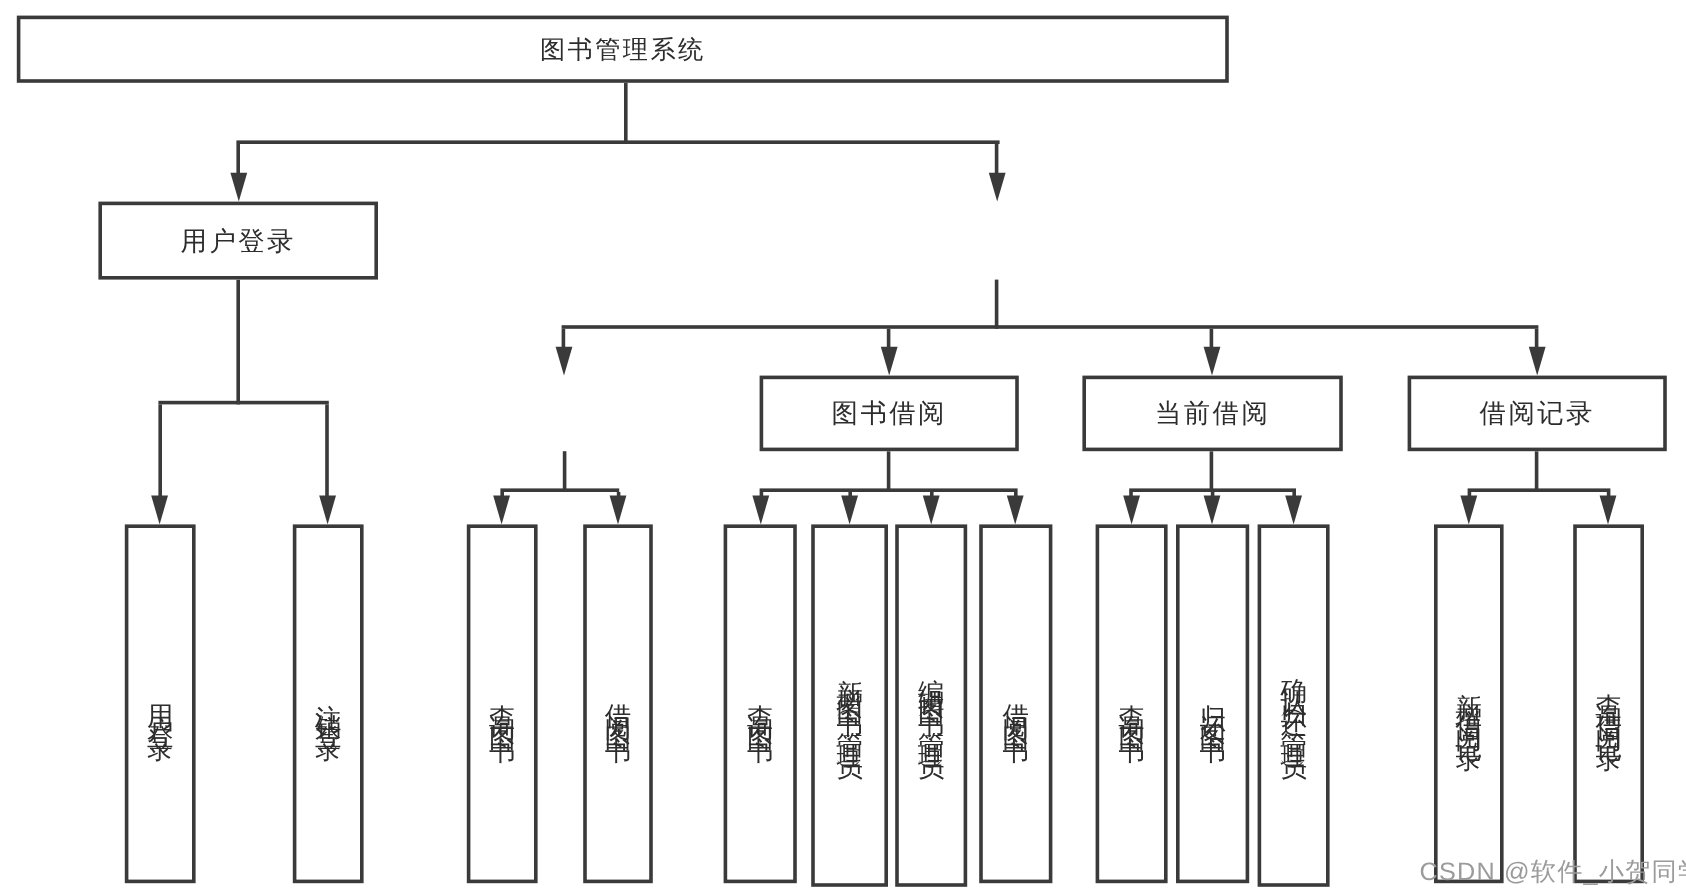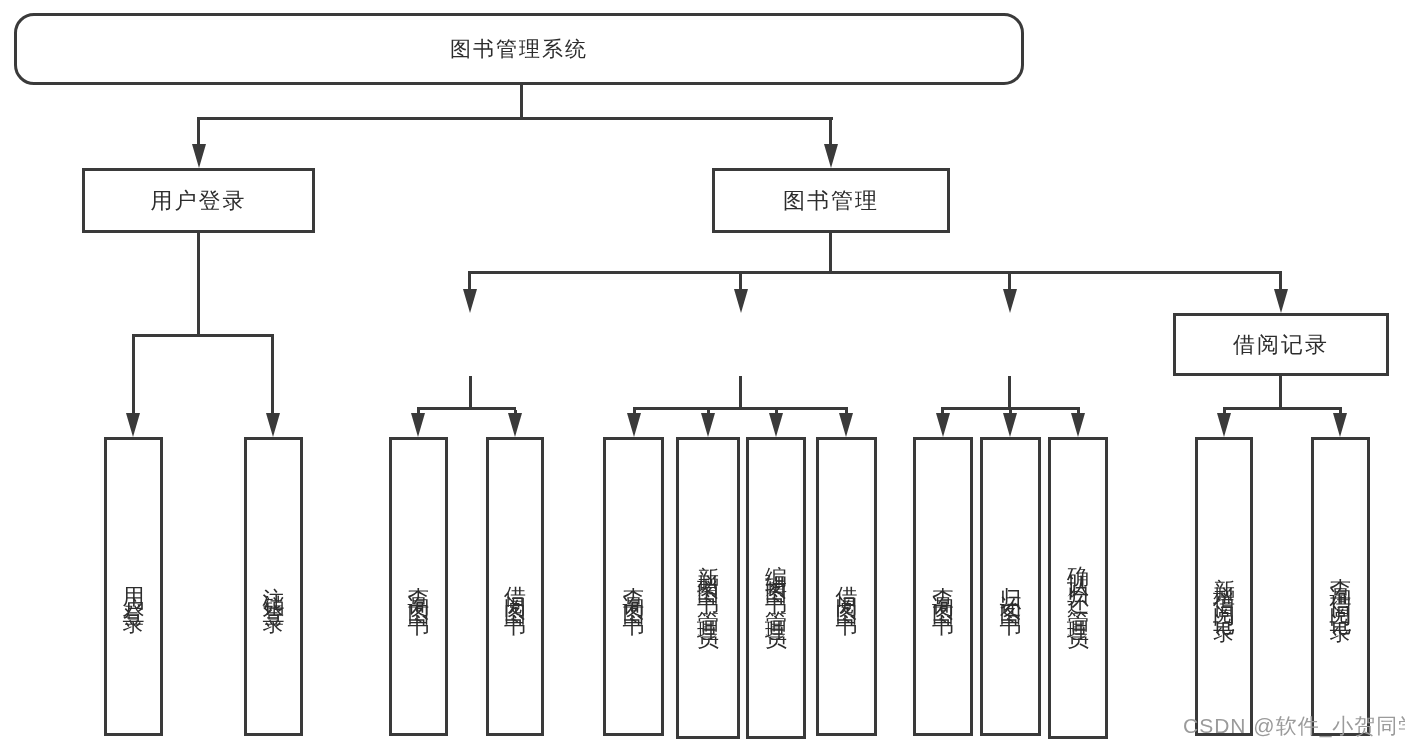--- a/index.html
+++ b/index.html
@@ -47,56 +47,59 @@
     letter-spacing:1px;
     white-space:nowrap;
     z-index:5;
   }
 </style>
 </head>
 <body>
 
 <div class="canvas">
 
-  <div class="bx lvl1" style="left:14px;top:13px;width:1010px;height:72px;border-radius:20px;">
+  <div class="bx lvl1" style="left:14px;top:13px;width:1010px;height:56px;">
     <span>图书管理系统</span>
   </div>
 
   <div class="vl" style="left:520px;top:69px;height:51px;"></div>
   <div class="hl" style="left:197px;top:117px;width:636px;"></div>
   <div class="vl" style="left:197px;top:120px;height:28px;"></div>
   <div class="ar" style="left:192px;top:144px;"></div>
   <div class="vl" style="left:829px;top:120px;height:28px;"></div>
   <div class="ar" style="left:824px;top:144px;"></div>
 
   <div class="bx" style="left:82px;top:168px;width:233px;height:65px;">
     <span>用户登录</span>
-  </div>
-  <div class="bx" style="left:712px;top:168px;width:238px;height:65px;">
-    <span>图书管理</span>
   </div>
 
   <div class="vl" style="left:197px;top:233px;height:104px;"></div>
   <div class="hl" style="left:132px;top:334px;width:142px;"></div>
   <div class="vl" style="left:132px;top:337px;height:83px;"></div>
   <div class="ar" style="left:126px;top:413px;"></div>
   <div class="vl" style="left:271px;top:337px;height:83px;"></div>
   <div class="ar" style="left:266px;top:413px;"></div>
 
   <div class="vl" style="left:829px;top:233px;height:41px;"></div>
   <div class="hl" style="left:468px;top:271px;width:814px;"></div>
   <div class="vl" style="left:468px;top:274px;height:20px;"></div>
   <div class="ar" style="left:463px;top:289px;"></div>
   <div class="vl" style="left:739px;top:274px;height:20px;"></div>
   <div class="ar" style="left:734px;top:289px;"></div>
   <div class="vl" style="left:1008px;top:274px;height:20px;"></div>
   <div class="ar" style="left:1003px;top:289px;"></div>
   <div class="vl" style="left:1279px;top:274px;height:20px;"></div>
   <div class="ar" style="left:1274px;top:289px;"></div>
 
+  <div class="bx" style="left:633px;top:313px;width:216px;height:63px;">
+    <span>图书借阅</span>
+  </div>
+  <div class="bx" style="left:902px;top:313px;width:217px;height:63px;">
+    <span>当前借阅</span>
+  </div>
   <div class="bx" style="left:1173px;top:313px;width:216px;height:63px;">
     <span>借阅记录</span>
   </div>
 
   <div class="vl" style="left:469px;top:376px;height:34px;"></div>
   <div class="hl" style="left:417px;top:407px;width:99px;"></div>
   <div class="vl" style="left:417px;top:410px;height:10px;"></div>
   <div class="ar" style="left:411px;top:413px;"></div>
   <div class="vl" style="left:514px;top:410px;height:10px;"></div>
   <div class="ar" style="left:508px;top:413px;"></div>

